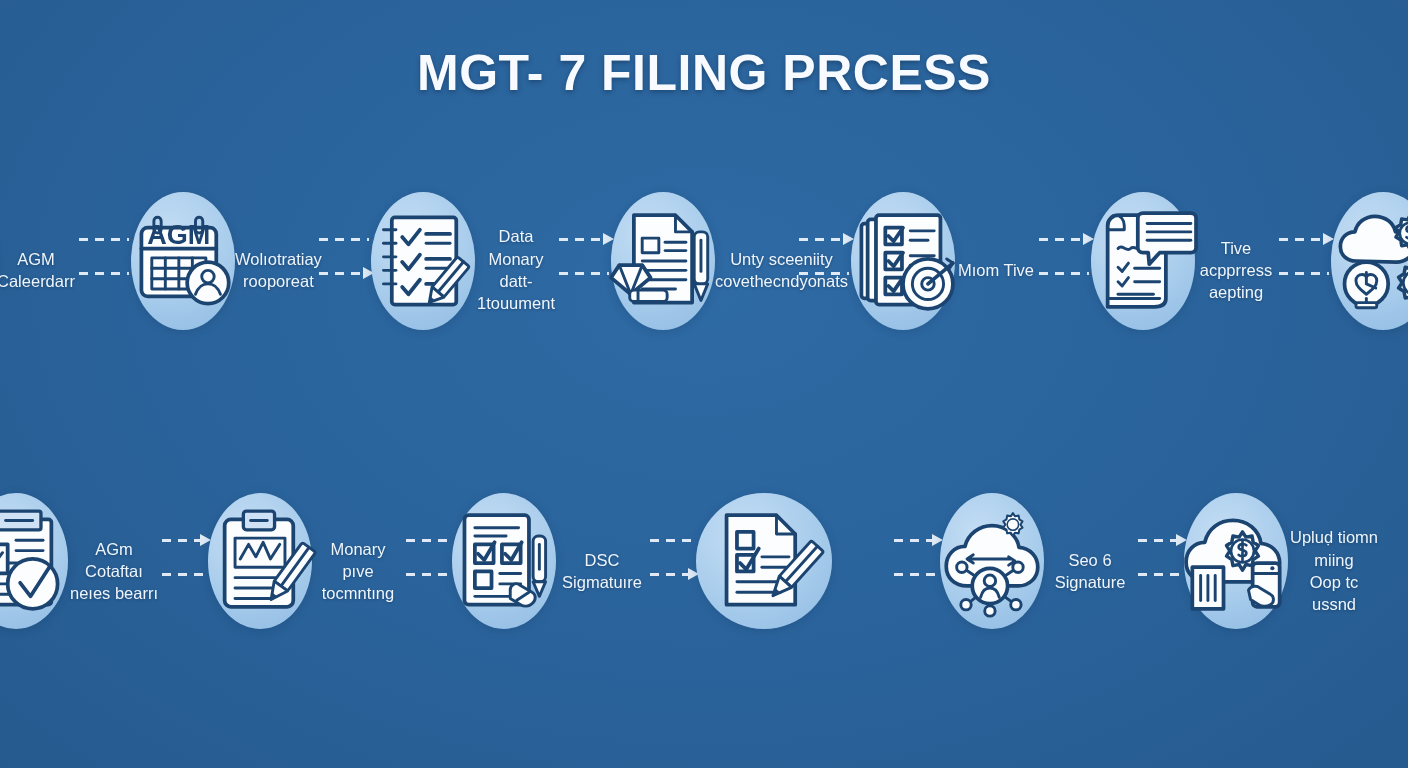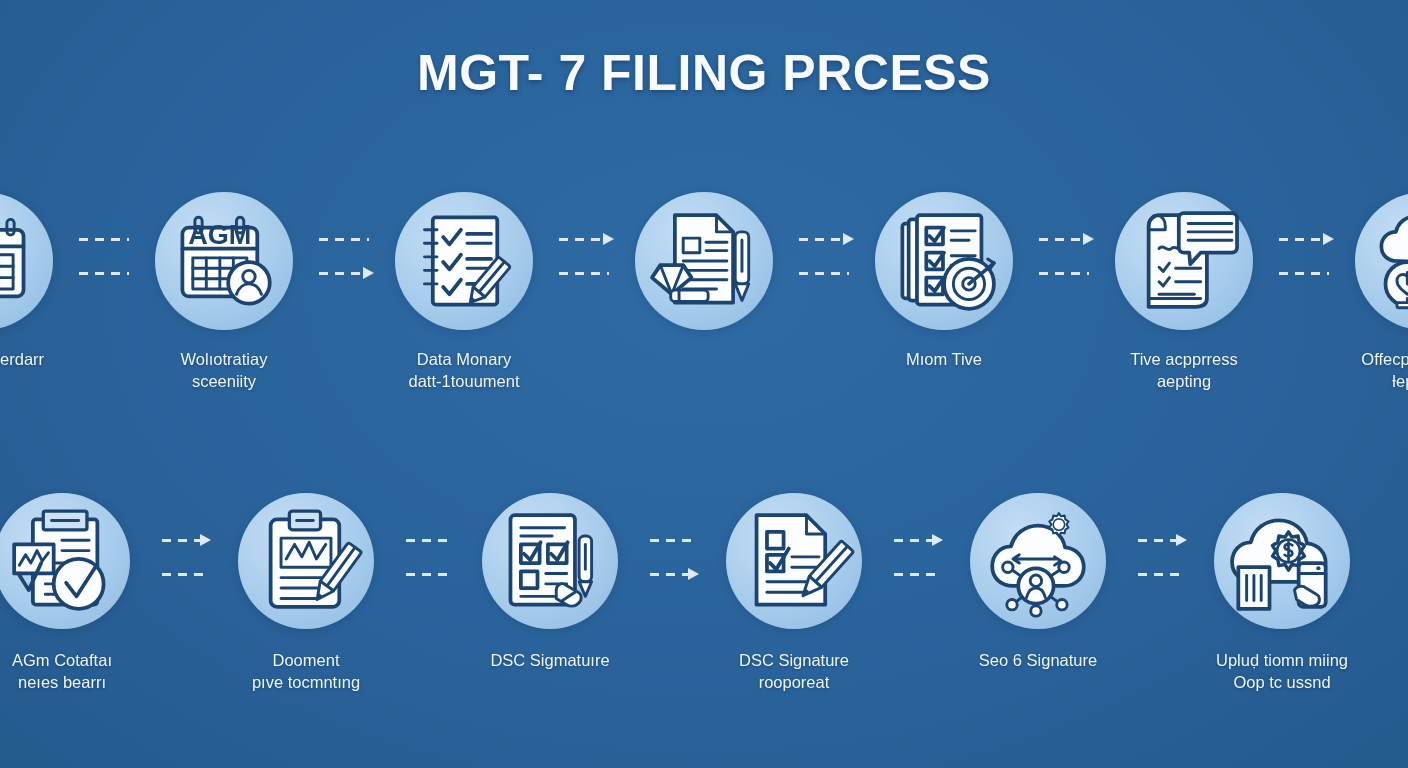--- a/index.html
+++ b/index.html
@@ -54,21 +54,21 @@
   }
   #row-2 {
     top: 493px;
     left: 0;
     width: 1344px;
   }
 
   .step {
     position: relative;
     display: flex;
-    flex-direction: column;
+    flex-direction: row;
     align-items: center;
     flex: 0 0 auto;
   }
   #row-1 .step { width: 186px; }
   #row-2 .step { width: 196px; }
 
   .icon-circle {
     position: relative;
     width: 138px;
     height: 138px;
@@ -190,21 +190,21 @@
           <line class="ln-thin" x1="20" y1="67" x2="72" y2="67"></line>
           <line class="ln-thin" x1="33" y1="47" x2="33" y2="77"></line>
           <line class="ln-thin" x1="46" y1="47" x2="46" y2="77"></line>
           <line class="ln-thin" x1="59" y1="47" x2="59" y2="77"></line>
           <circle class="fillw" cx="74" cy="71" r="20"></circle>
           <circle class="ln-thin" cx="74" cy="65" r="6"></circle>
           <path class="ln-thin" d="M62 82c2.5-7 7-10 12-10s9.5 3 12 10"></path>
         </svg>
       </div>
       <div class="step-label">Wolıotratiay
-sceeniity</div>
+rooporeat</div>
     </div>
 
     <div class="connector arrow-low">
       <div class="dash-line dash-top"></div>
       <div class="dash-line dash-bot"></div>
       <div class="arrow-head"></div>
     </div>
 
     <div class="step">
       <div class="icon-circle">
@@ -256,20 +256,22 @@
           <polygon class="fillw" points="8,54 30,54 38,66 19,82 0,66"></polygon>
           <line class="ln-thin" x1="8" y1="54" x2="19" y2="82"></line>
           <line class="ln-thin" x1="30" y1="54" x2="19" y2="82"></line>
           <rect class="fillw-thin" x="18" y="78" width="36" height="11" rx="4"></rect>
           <line class="ln-thin" x1="26" y1="78" x2="26" y2="89"></line>
           <rect class="fillw-thin" x="80" y="22" width="13" height="50" rx="5"></rect>
           <line class="ln-thin" x1="86.5" y1="30" x2="86.5" y2="60"></line>
           <polygon class="fillw-thin" points="80,72 93,72 86.5,88"></polygon>
         </svg>
       </div>
+      <div class="step-label">Unty sceeniity
+covethecndyonats</div>
     </div>
 
     <div class="connector">
       <div class="dash-line dash-top"></div>
       <div class="dash-line dash-bot"></div>
       <div class="arrow-head"></div>
     </div>
 
     <div class="step">
       <div class="icon-circle">
@@ -402,21 +404,21 @@
           <line class="ln-thin" x1="26" y1="76" x2="74" y2="76"></line>
           <line class="ln-thin" x1="26" y1="86" x2="60" y2="86"></line>
           <g transform="rotate(36 76 66)">
             <rect class="fillw-thin" x="68" y="30" width="16" height="46" rx="2"></rect>
             <line class="ln-thin" x1="76" y1="30" x2="76" y2="76"></line>
             <polygon class="fillw-thin" points="68,76 84,76 76,92"></polygon>
             <polygon points="72,86 80,86 76,92" fill="#1c4470"></polygon>
           </g>
         </svg>
       </div>
-      <div class="step-label">Dooment
+      <div class="step-label">Monary
 pıve tocmntıng</div>
     </div>
 
     <div class="connector">
       <div class="dash-line dash-top"></div>
       <div class="dash-line dash-bot"></div>
     </div>
 
     <div class="step">
       <div class="icon-circle">
@@ -461,22 +463,20 @@
           <line class="ln-thin" x1="24" y1="70" x2="74" y2="70"></line>
           <line class="ln-thin" x1="24" y1="80" x2="66" y2="80"></line>
           <g transform="rotate(42 76 64)">
             <rect class="fillw-thin" x="68" y="26" width="16" height="46" rx="2"></rect>
             <line class="ln-thin" x1="76" y1="26" x2="76" y2="72"></line>
             <polygon class="fillw-thin" points="68,72 84,72 76,90"></polygon>
             <polygon points="72,83 80,83 76,90" fill="#1c4470"></polygon>
           </g>
         </svg>
       </div>
-      <div class="step-label">DSC Signature
-rooporeat</div>
     </div>
 
     <div class="connector">
       <div class="dash-line dash-top"></div>
       <div class="dash-line dash-bot"></div>
       <div class="arrow-head"></div>
     </div>
 
     <div class="step">
       <div class="icon-circle">

